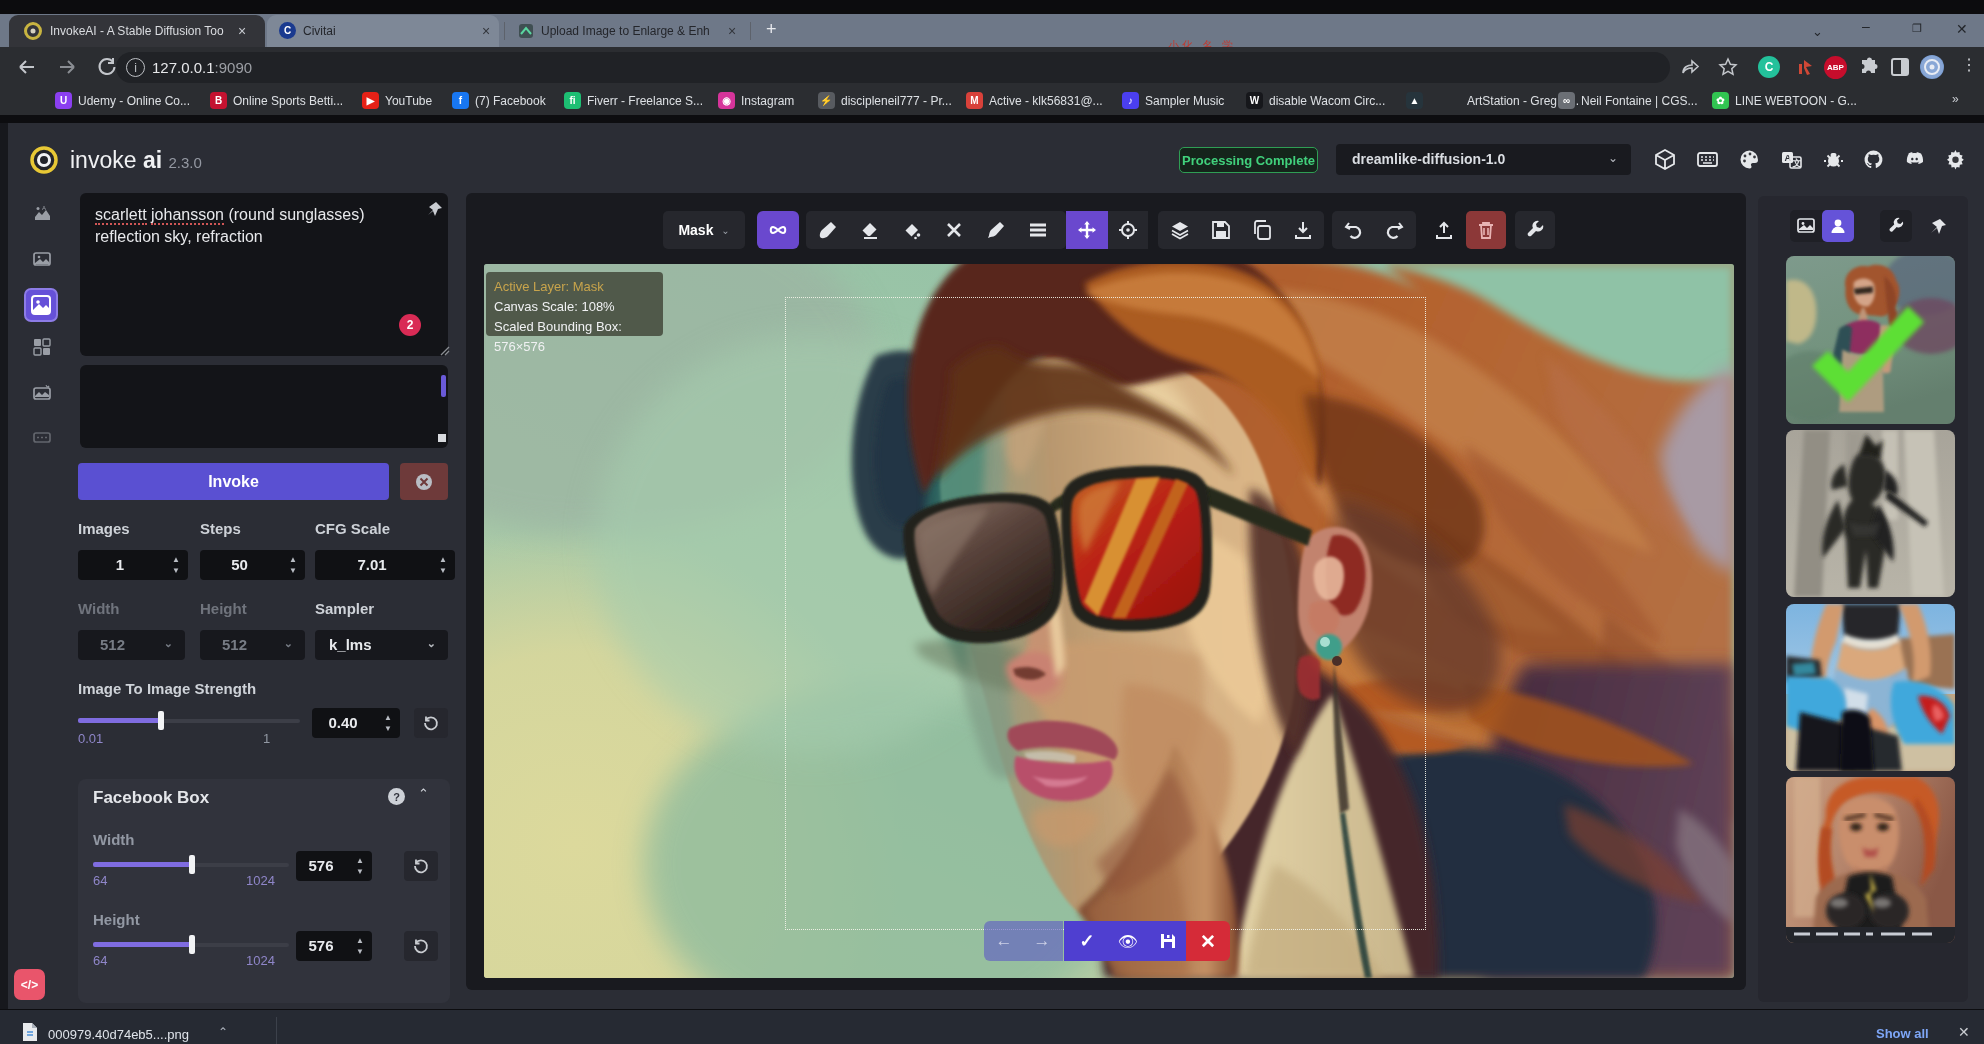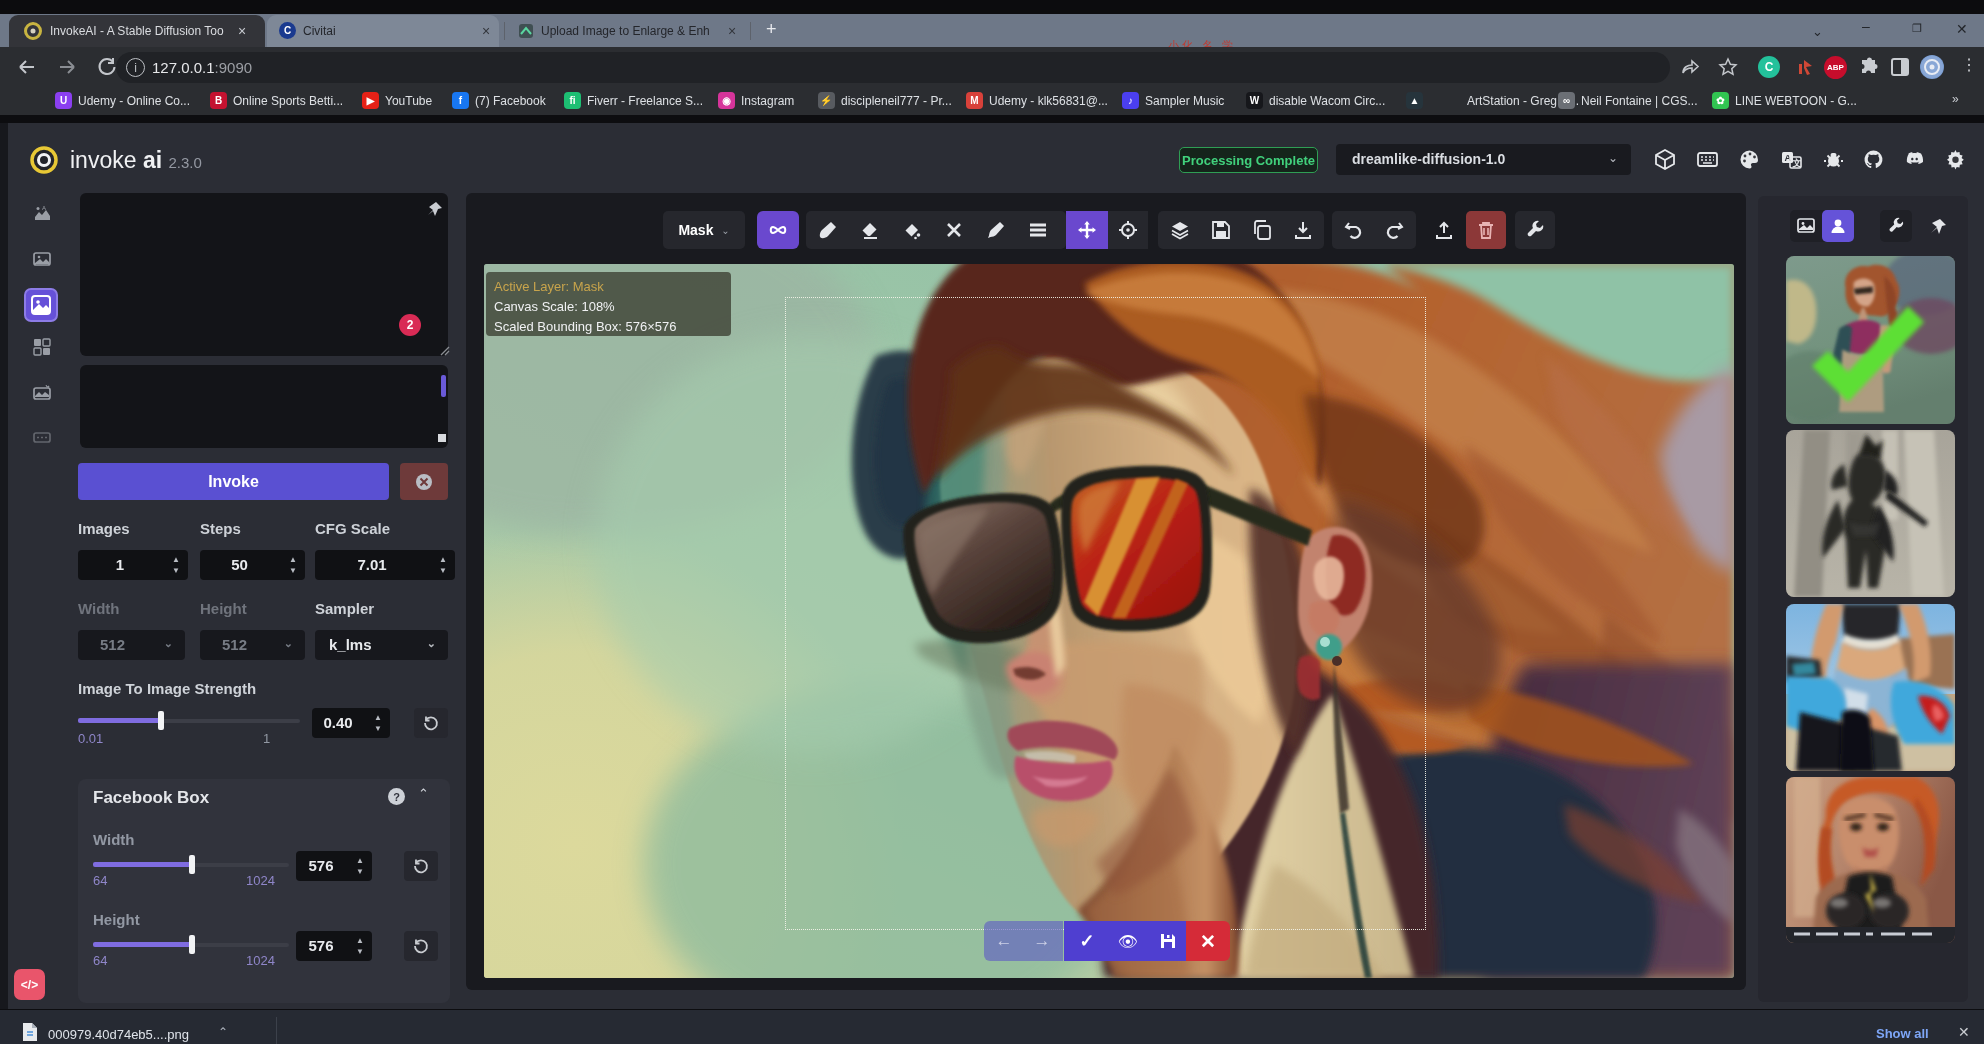--- a/index.html
+++ b/index.html
@@ -132,21 +132,21 @@
       <div class="abs" style="left:718px;top:92px;display:flex;align-items:center;gap:6px;">
         <span style="display:inline-flex;width:17px;height:17px;border-radius:4px;background:#d6349a;color:#fff;font-size:10px;align-items:center;justify-content:center;font-weight:bold;">◉</span>
         <span style="font-size:12px;color:#dde0e4;">Instagram</span>
       </div>
       <div class="abs" style="left:818px;top:92px;display:flex;align-items:center;gap:6px;">
         <span style="display:inline-flex;width:17px;height:17px;border-radius:4px;background:#585b60;color:#fff;font-size:10px;align-items:center;justify-content:center;font-weight:bold;">⚡</span>
         <span style="font-size:12px;color:#dde0e4;">discipleneil777 - Pr...</span>
       </div>
       <div class="abs" style="left:966px;top:92px;display:flex;align-items:center;gap:6px;">
         <span style="display:inline-flex;width:17px;height:17px;border-radius:4px;background:#d8413a;color:#fff;font-size:10px;align-items:center;justify-content:center;font-weight:bold;">M</span>
-        <span style="font-size:12px;color:#dde0e4;">Udemy - klk56831@...</span>
+        <span style="font-size:12px;color:#dde0e4;">Active - klk56831@...</span>
       </div>
       <div class="abs" style="left:1122px;top:92px;display:flex;align-items:center;gap:6px;">
         <span style="display:inline-flex;width:17px;height:17px;border-radius:4px;background:#4b3ff0;color:#fff;font-size:10px;align-items:center;justify-content:center;font-weight:bold;">♪</span>
         <span style="font-size:12px;color:#dde0e4;">Sampler Music</span>
       </div>
       <div class="abs" style="left:1246px;top:92px;display:flex;align-items:center;gap:6px;">
         <span style="display:inline-flex;width:17px;height:17px;border-radius:4px;background:#16171b;color:#fff;font-size:10px;align-items:center;justify-content:center;font-weight:bold;">W</span>
         <span style="font-size:12px;color:#dde0e4;">disable Wacom Circ...</span>
       </div>
       <div class="abs" style="left:1406px;top:92px;display:flex;align-items:center;gap:6px;">
@@ -259,20 +259,23 @@
     <svg width="20" height="20">
         <rect x="1" y="1" width="18" height="18" rx="3" fill="none" stroke="#fff" stroke-width="2"></rect>
         <circle cx="7" cy="7" r="1.8" fill="#fff"></circle>
         <path d="M2 15 L8 9 L12 13 L15 10 L18 13 V18 H2 Z" fill="#fff"></path>
       </svg>
   </div>
 
   <div class="abs ico" style="left:14px;top:969px;width:31px;height:31px;background:#e9556b;border-radius:7px;color:#fff;font-size:12px;font-weight:bold;">&lt;/&gt;</div>
 
   <div class="abs" style="left:80px;top:193px;width:368px;height:163px;background:#131418;border-radius:6px;"></div>
+  <div class="abs" style="left:95px;top:204px;width:330px;font-size:16px;color:#e8e9ec;line-height:22px;">
+    <span style="border-bottom:2px dotted #d05656;">scarlett</span> <span style="border-bottom:2px dotted #d05656;">johansson</span> (round sunglasses) reflection sky, refraction
+  </div>
   <div class="abs" style="left:427px;top:201px;width:16px;height:16px;">
     <svg width="16" height="16">
         <path d="M9 1 L15 7 L11 8 L8 15 L6 10 L1 14 L6 9 L2 6 Z" fill="#c9ccd2"></path>
       </svg>
   </div>
   <div class="abs ico" style="left:399px;top:314px;width:22px;height:22px;border-radius:50%;background:#d92b55;color:#fff;font-size:12px;font-weight:bold;">2</div>
 
   <div class="abs" style="left:80px;top:365px;width:368px;height:83px;background:#131418;border-radius:6px;overflow:hidden;"></div>
   <div class="abs" style="left:441px;top:375px;width:5px;height:22px;background:#6a5ad8;border-radius:2px;"></div>
   <div class="abs" style="left:438px;top:434px;width:8px;height:8px;background:#d8dade;"></div>
@@ -322,21 +325,21 @@
       <span style="position:absolute;right:12px;top:7px;font-size:11px;color:#b8bbc1;">⌄</span>
     </div>
 
   <div class="abs" style="left:78px;top:680px;font-size:15px;font-weight:bold;color:#ced2d8;">Image To Image Strength</div>
 
   <div class="abs" style="left:78px;top:719px;width:222px;height:4px;background:#3c3e47;border-radius:2px;"></div>
   <div class="abs" style="left:78px;top:718px;width:85px;height:5px;background:#7f6ce0;border-radius:2px;"></div>
   <div class="abs" style="left:158px;top:711px;width:6px;height:19px;background:#f2f3f5;border-radius:2px;"></div>
   <div class="abs" style="left:78px;top:731px;font-size:13px;color:#8f86c9;">0.01</div>
   <div class="abs" style="left:263px;top:731px;font-size:13px;color:#9298a3;">1</div>
-  <div class="abs num-input" style="left: 312px; top: 708px; width: 78px; height: 30px; background: rgb(16, 17, 20); border-radius: 4px;">
+  <div class="abs num-input" style="left: 312px; top: 708px; width: 88px; height: 30px; background: rgb(16, 17, 20); border-radius: 4px;">
       <span style="position:absolute;left:0;right:26px;top:6px;text-align:center;color:#e8eaed;font-size:15px;font-weight:bold;">0.40</span>
       <span style="position:absolute;right:8px;top:4px;color:#b9bdc4;font-size:8px;line-height:11px;">▲<br>▼</span>
     </div>
   <div class="abs ico reset-btn" style="left: 414px; top: 708px; width: 34px; height: 30px; background: rgb(38, 39, 46); border-radius: 4px;">
       <svg width="16" height="16">
         <path d="M3 5 A6 6 0 1 1 2 8" stroke="#c9ccd1" stroke-width="1.8" fill="none"></path>
         <path d="M3 1.5 V5.5 H6.5" fill="none" stroke="#c9ccd1" stroke-width="1.8"></path>
       </svg>
     </div>
 
@@ -653,21 +656,21 @@
  <path d="M431,265 C439,251 463,243 498,239 C532,236 556,241 561,253 C568,274 571,310 566,332 C560,353 537,364 506,366 C476,368 458,360 451,344 C441,321 428,287 431,265 Z" fill="url(#lensL)" filter="url(#b2)"></path>
  <path d="M436,268 C448,256 475,248 505,245 C487,272 463,303 448,332 C440,312 432,286 436,268 Z" fill="#8a7568" opacity="0.65" filter="url(#b3)"></path>
  <path d="M578,234 C580,216 598,207 638,203 C684,199 714,204 721,219 C728,234 730,294 726,327 C722,353 698,365 658,367 C618,369 594,362 588,346 C580,319 575,260 578,234 Z" fill="#20241a" filter="url(#b2)"></path>
  <path d="M588,240 C590,226 606,218 641,215 C680,212 706,216 712,228 C718,241 720,292 716,321 C712,343 692,353 657,355 C622,357 602,351 597,338 C590,314 585,262 588,240 Z" fill="url(#lensR)" filter="url(#b2)"></path>
  <path d="M652,215 L676,213 L614,352 L600,338 Z" fill="#d89030" filter="url(#b2)"></path>
  <path d="M692,215 L704,220 L642,354 L628,354 Z" fill="#c2641f" filter="url(#b2)"></path>
  <path d="M595,242 C598,230 612,222 636,218 C626,240 612,266 601,290 C595,272 593,255 595,242 Z" fill="#cf7838" opacity="0.8" filter="url(#b3)"></path>
  </svg>
   </div>
 
-  <div class="abs" style="left:486px;top:272px;width:245px;height:64px;background:rgba(70,75,62,0.88);border-radius:4px;padding:5px 8px;font-size:13px;line-height:20px;">
+  <div class="abs" style="left:486px;top:272px;width:177px;height:64px;background:rgba(70,75,62,0.88);border-radius:4px;padding:5px 8px;font-size:13px;line-height:20px;">
     <div style="color:#c8a44c;">Active Layer: Mask</div>
     <div style="color:#f0f1f3;">Canvas Scale: 108%</div>
     <div style="color:#f0f1f3;">Scaled Bounding Box: 576×576</div>
   </div>
 
   <div class="abs" style="left:785px;top:297px;width:641px;height:633px;border:1.5px dotted rgba(245,245,235,0.9);"></div>
 
   <div class="abs" style="left:984px;top:921px;width:79px;height:40px;background:rgba(88,78,200,0.55);border-radius:6px 0 0 6px;"></div>
   <div class="abs ico" style="left:992px;top:930px;width:24px;height:22px;color:rgba(235,235,245,0.75);font-size:17px;">←</div>
   <div class="abs ico" style="left:1030px;top:930px;width:24px;height:22px;color:rgba(235,235,245,0.75);font-size:17px;">→</div>

